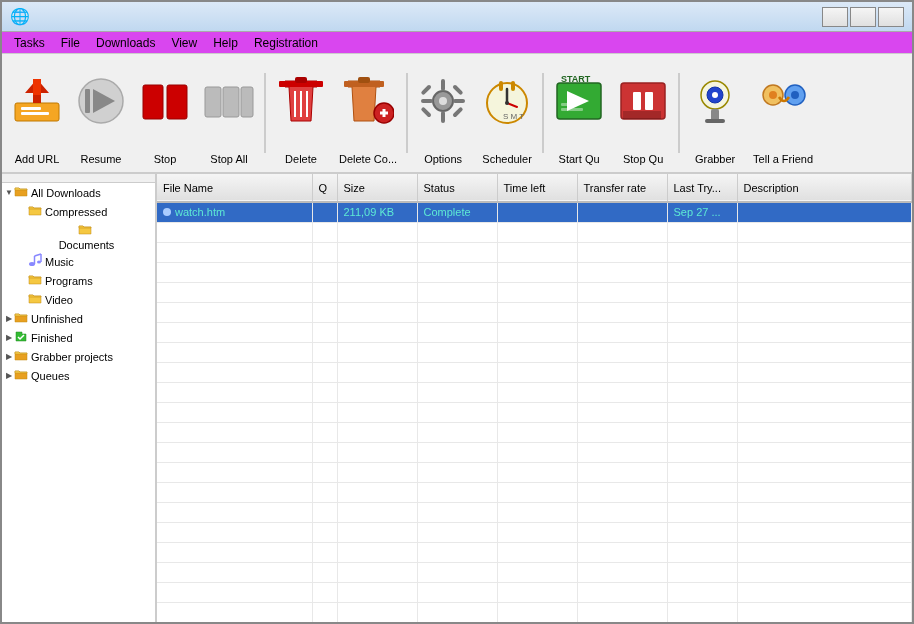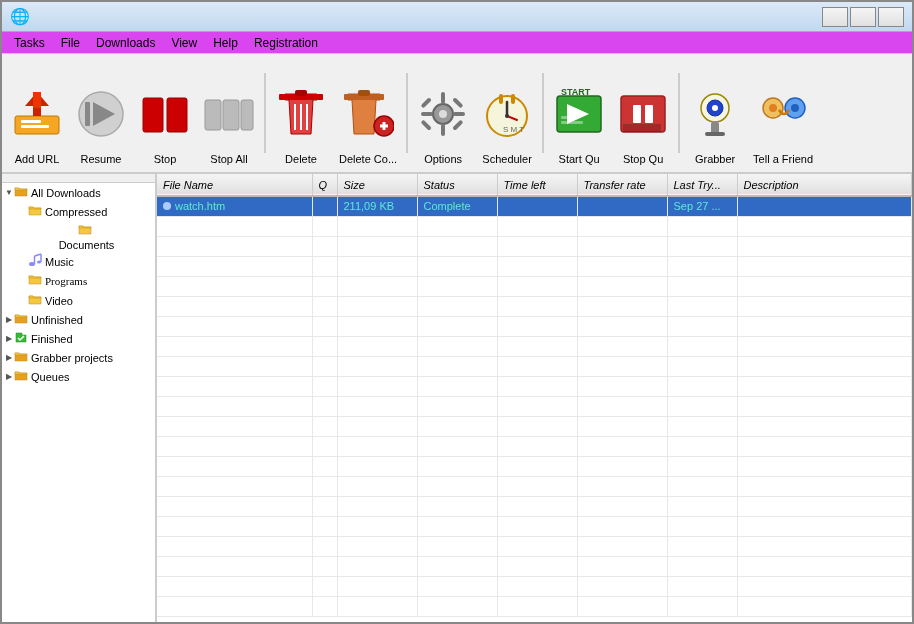--- a/index.html
+++ b/index.html
@@ -79,21 +79,21 @@
       justify-content: flex-end;
       cursor: pointer;
       padding: 2px 4px;
       min-width: 60px;
       height: 100%;
       border: 1px solid transparent;
       background: transparent;
     }
     .toolbar-btn-label {
       font-size: 11px;
-      margin-top: 7px;
+      margin-top: 20px;
       text-align: center;
       color: #000;
     }
     .toolbar-icon {
       font-size: 36px;
       line-height: 1;
     }
 
     .toolbar-separator {
       width: 2px;
@@ -168,23 +168,22 @@
     }
 
     
     #file-table {
       width: 100%;
       border-collapse: collapse;
       table-layout: fixed;
     }
     #file-table thead tr {
       background: linear-gradient(to bottom, #f5f5f5, #e0e0e0);
-      height: 22px;
+      height: 28px;
       border-bottom: 2px solid #bbb;
-      font-style: italic;
     }
     #file-table th {
       text-align: left;
       padding: 2px 6px;
       font-size: 11px;
       font-weight: normal;
       border-right: 1px solid #ccc;
       cursor: pointer;
       overflow: hidden;
       text-overflow: ellipsis;
@@ -413,21 +412,21 @@
           <span class="tree-arrow" style="font-size: 8px; color: rgb(85, 85, 85);"></span>
           <span class="tree-folder-icon"><svg width="14" height="14" viewBox="0 0 14 14">
       <ellipse cx="4" cy="11" rx="3" ry="2" fill="#8888ff"></ellipse>
       <ellipse cx="11" cy="9" rx="2" ry="1.5" fill="#8888ff"></ellipse>
       <line x1="6.5" y1="11" x2="6.5" y2="3" stroke="#8888ff" stroke-width="1.5"></line>
       <line x1="6.5" y1="3" x2="13" y2="1" stroke="#8888ff" stroke-width="1.5"></line>
       <line x1="13" y1="1" x2="13" y2="9" stroke="#8888ff" stroke-width="1.5"></line>
     </svg></span>
           <span class="tree-label">Music</span>
         </div>
-        <div class="tree-item tree-indent-1" style="padding-left: 16px; font-family: Liberation Serif, serif;">
+        <div class="tree-item tree-indent-1" style="padding-left: 16px;">
           <span class="tree-arrow" style="font-size: 8px; color: rgb(85, 85, 85);"></span>
           <span class="tree-folder-icon"><svg width="14" height="14" viewBox="0 0 14 14">
       <path d="M1 4 L1 12 L13 12 L13 5 L6 5 L5 4 Z" fill="#f5c842" stroke="#c08810" stroke-width="0.5"></path>
       <path d="M1 4 L5 4 L6 5 L13 5 L13 6 L1 6 Z" fill="#f5c842" stroke="#c08810" stroke-width="0.5"></path>
     </svg></span>
           <span class="tree-label">Programs</span>
         </div>
         <div class="tree-item tree-indent-1" style="padding-left: 16px;">
           <span class="tree-arrow" style="font-size: 8px; color: rgb(85, 85, 85);"></span>
           <span class="tree-folder-icon"><svg width="14" height="14" viewBox="0 0 14 14">

